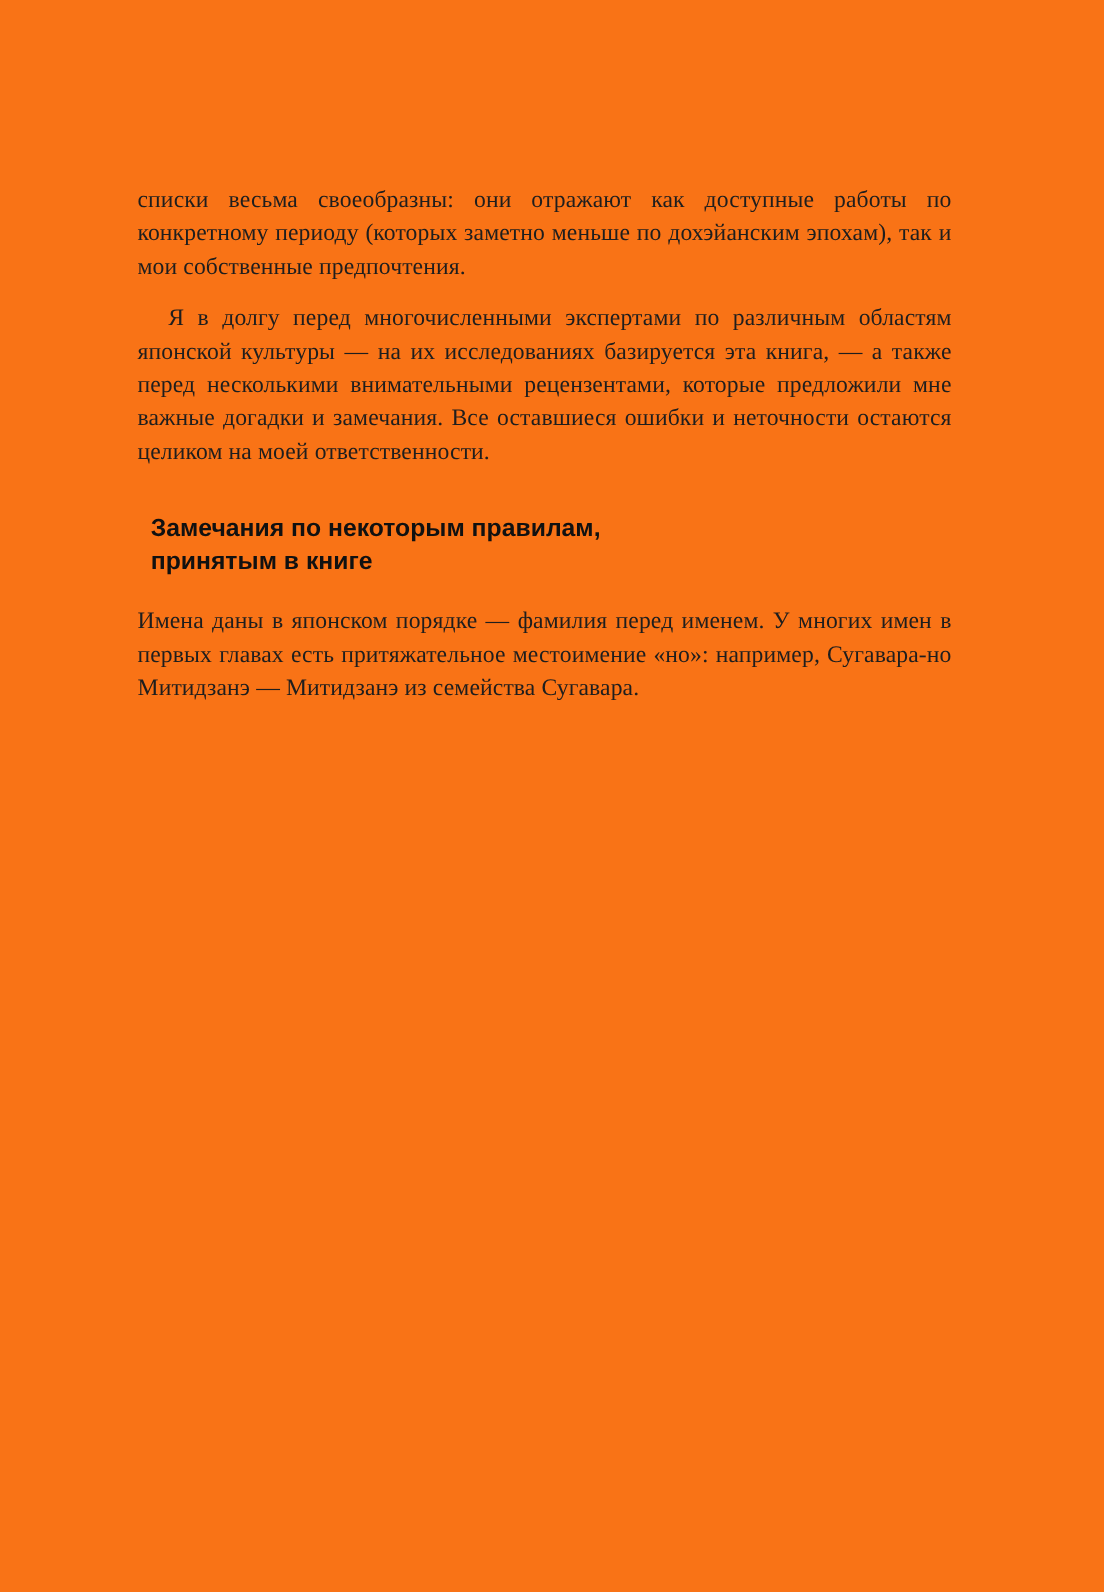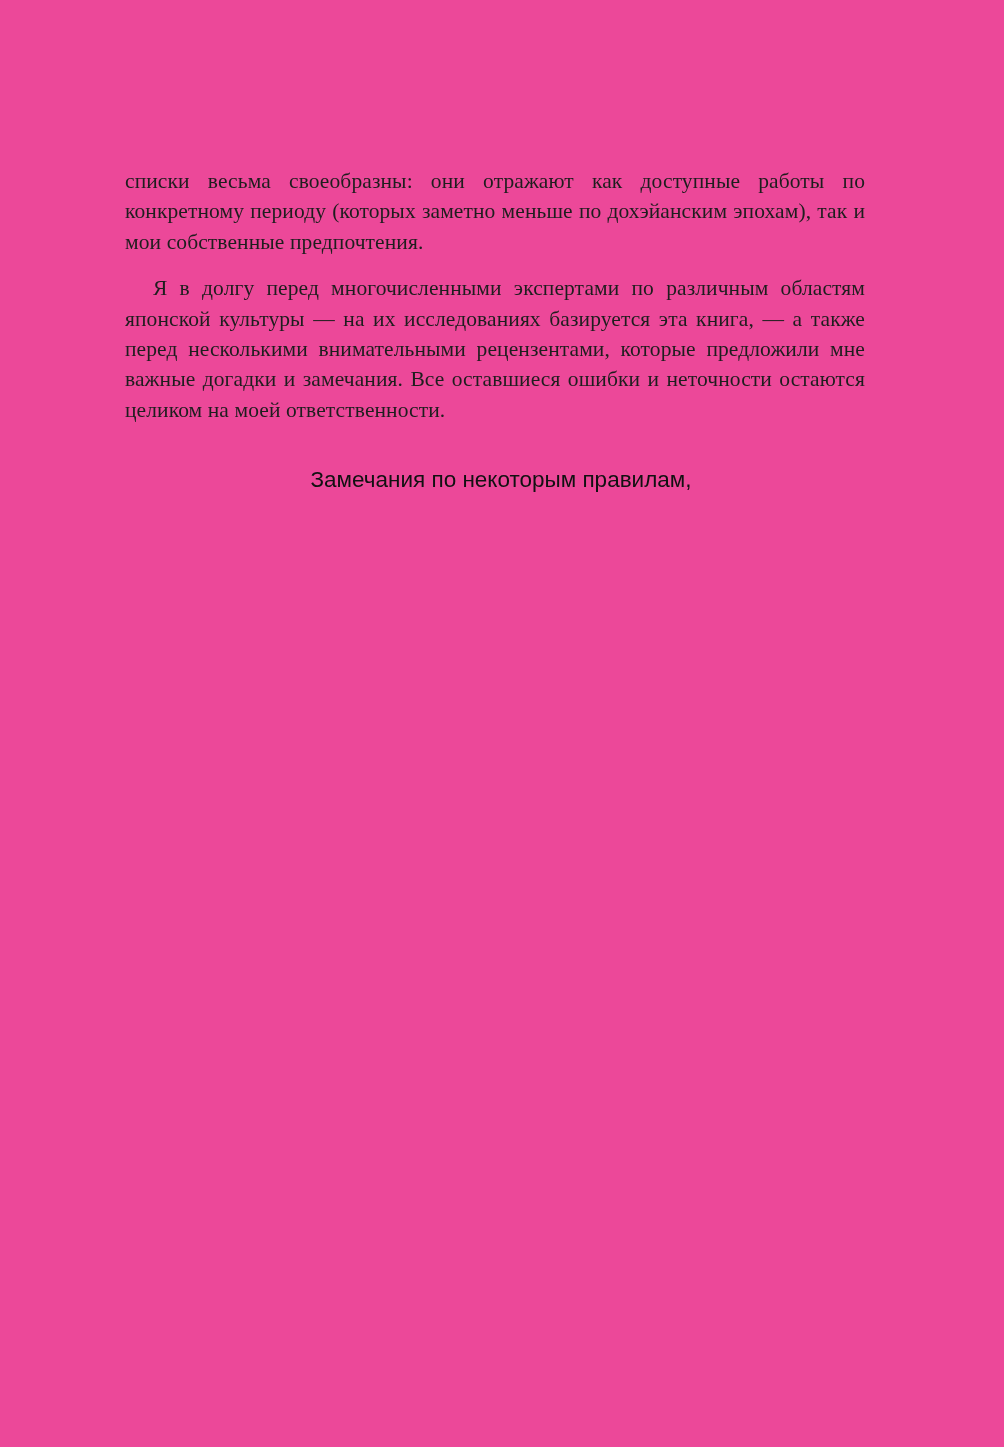--- a/index.html
+++ b/index.html
@@ -10,21 +10,21 @@
     body {
       width: 1004px;
       height: 1447px;
       background: #ffffff;
       font-family: "Liberation Serif", serif;
     }
     .page {
       position: relative;
       width: 1004px;
       height: 1447px;
-      background: #ec4899;
+      background: #f97316;
       overflow: hidden;
       box-sizing: border-box;
     }
     .content {
       position: absolute;
       left: 125px;
       top: 166px;
       width: 740px;
     }
     .para {
@@ -35,39 +35,40 @@
       text-align: justify;
       letter-spacing: 0.1px;
     }
     .para.indent {
       text-indent: 28px;
       margin-top: 16px;
     }
     .heading-block {
       margin: 40px 0 24px 12px;
       font-family: "Liberation Sans", sans-serif;
-      font-weight: normal;
+      font-weight: bold;
       font-size: 22.5px;
       line-height: 30px;
       color: #111111;
-      text-align: center;
     }
     .heading-line {
       display: block;
     }
   </style>
 </head>
 <body>
 
 <div class="page">
   <div class="content">
 
     <p class="para">списки весьма своеобразны: они отражают как доступные работы по конкретному периоду (которых заметно меньше по дохэйанским эпохам), так и мои собственные предпочтения.</p>
 
     <p class="para indent">Я в долгу перед многочисленными экспертами по различным областям японской культуры — на их исследованиях базируется эта книга, — а также перед несколькими внимательными рецензентами, которые предложили мне важные догадки и замечания. Все оставшиеся ошибки и неточности остаются целиком на моей ответственности.</p>
 
     <h2 class="heading-block">
       <span class="heading-line">Замечания по некоторым правилам,</span>
+      <span class="heading-line">принятым в книге</span>
     </h2>
 
+    <p class="para">Имена даны в японском порядке — фамилия перед именем. У многих имен в первых главах есть притяжательное местоимение «но»: например, Сугавара-но Митидзанэ — Митидзанэ из семейства Сугавара.</p>
 
   </div>
 </div>
 
 </body></html>

